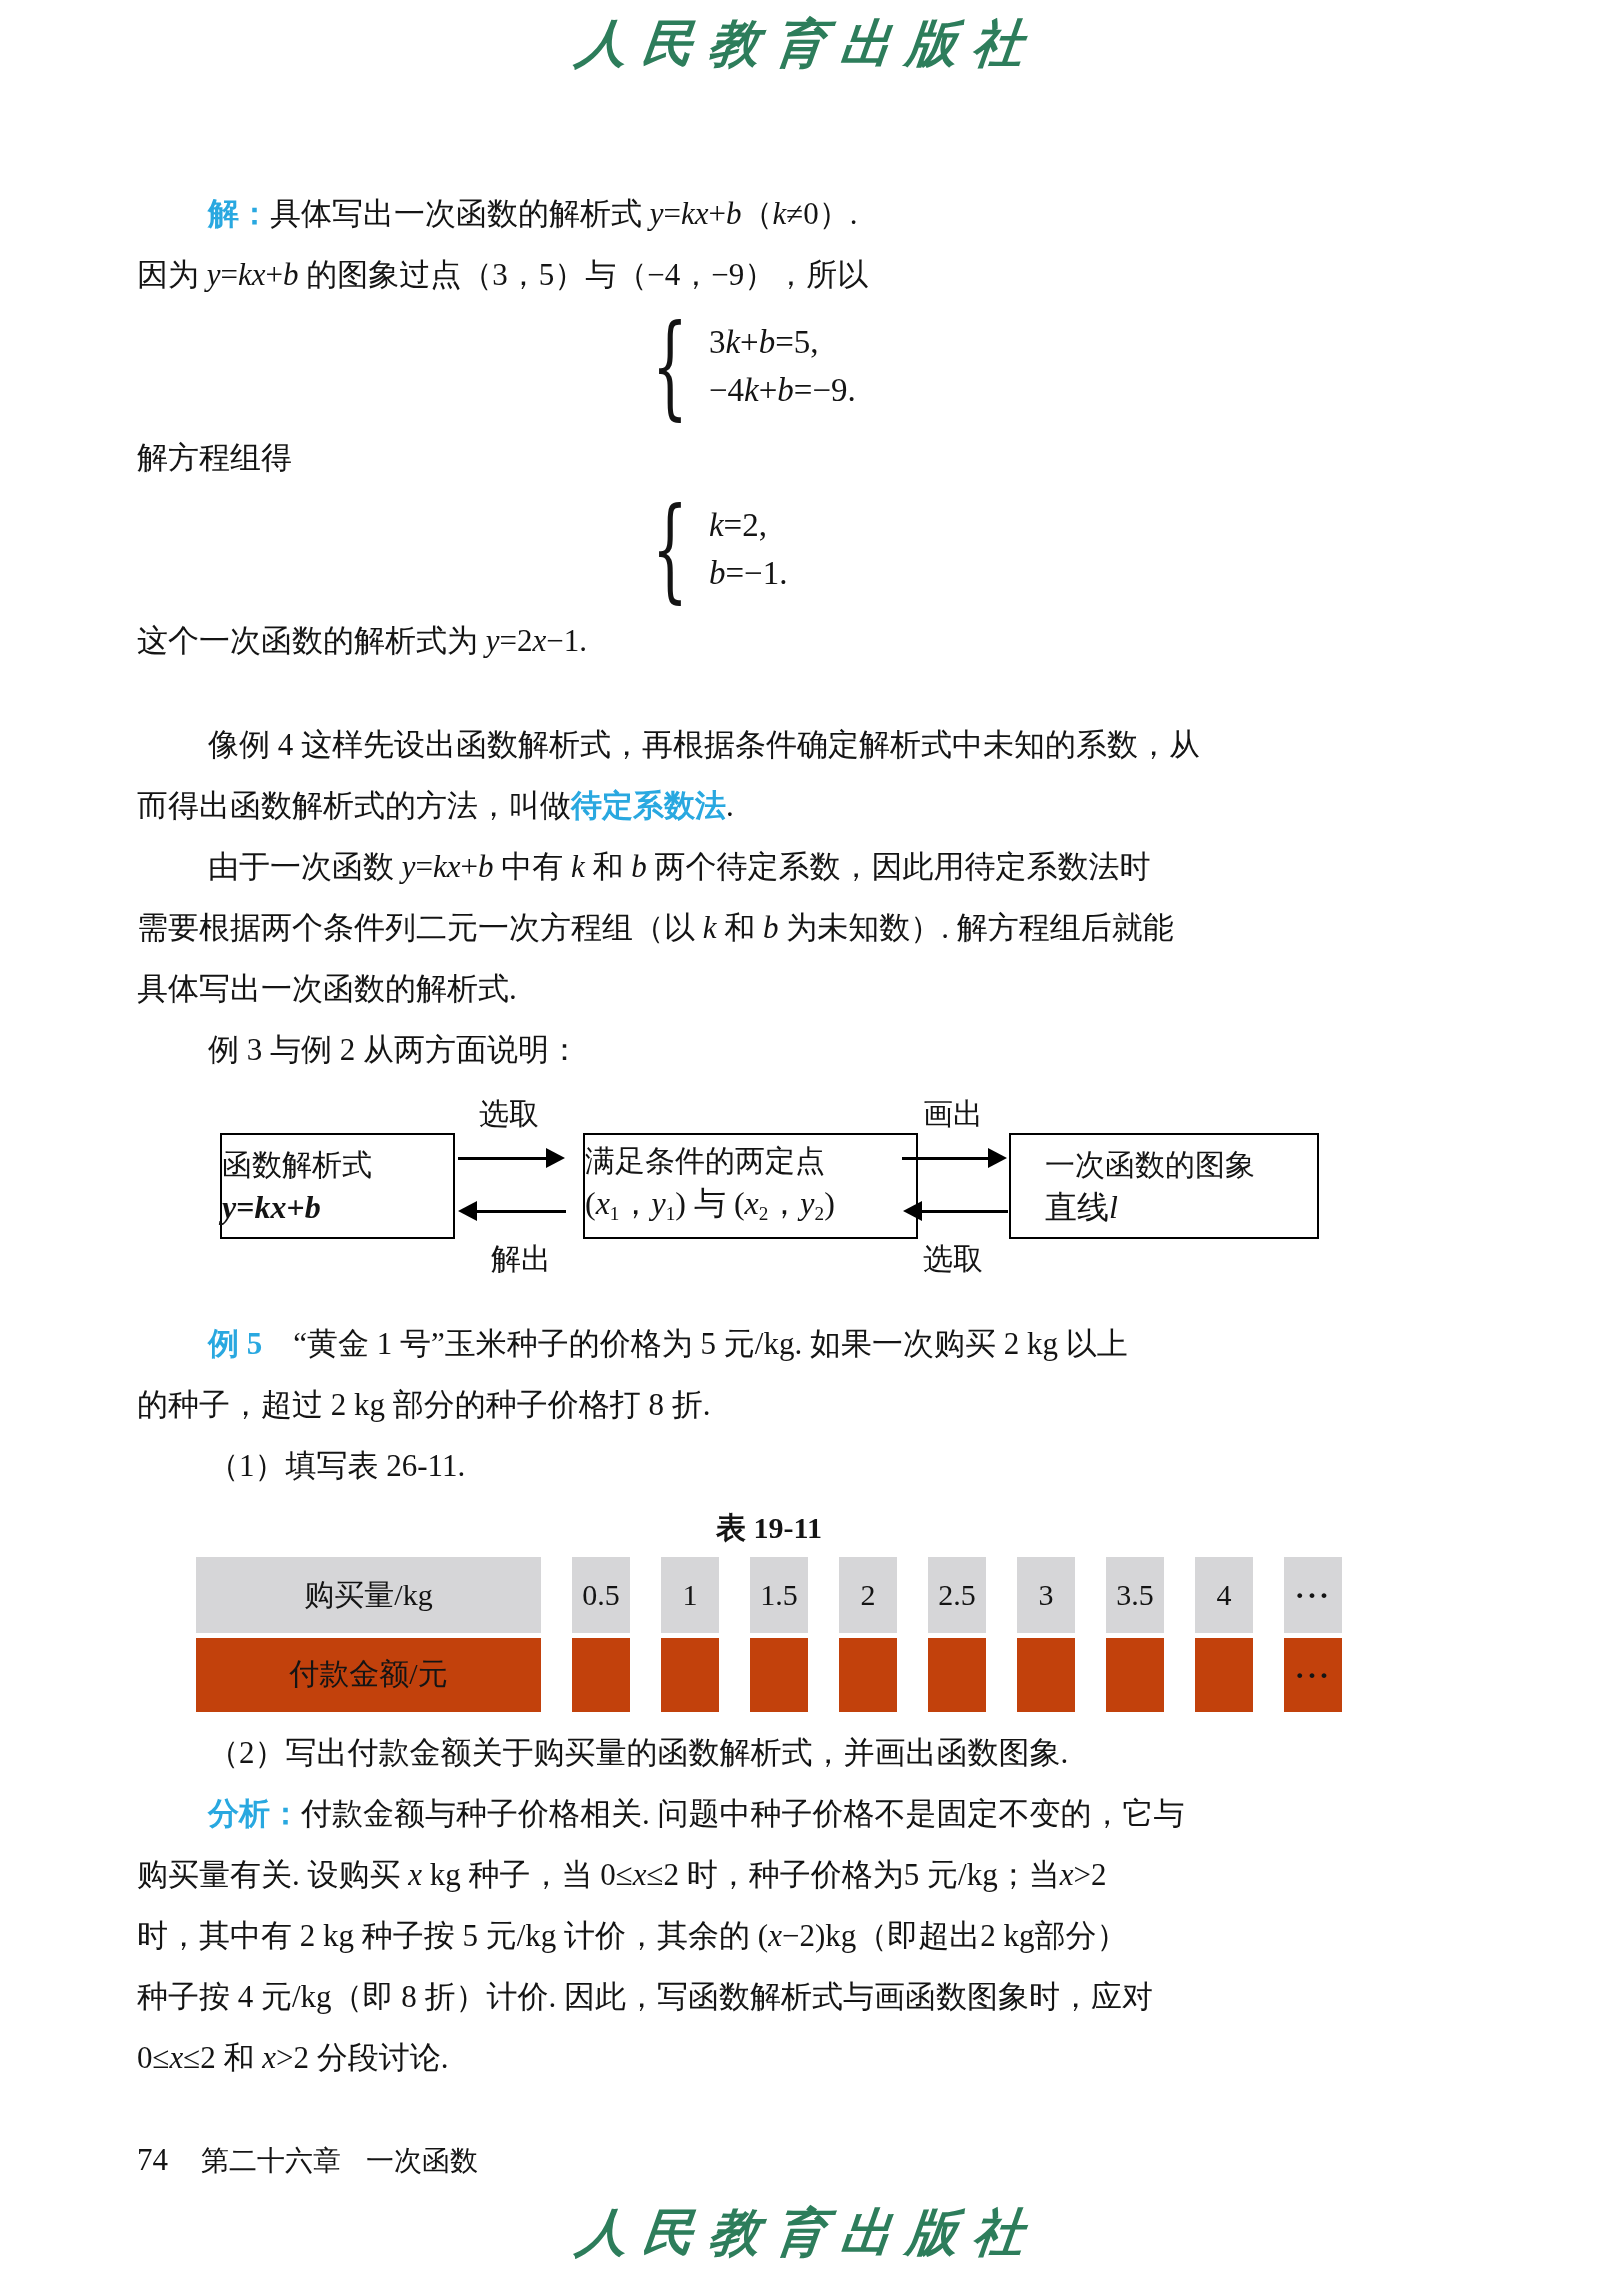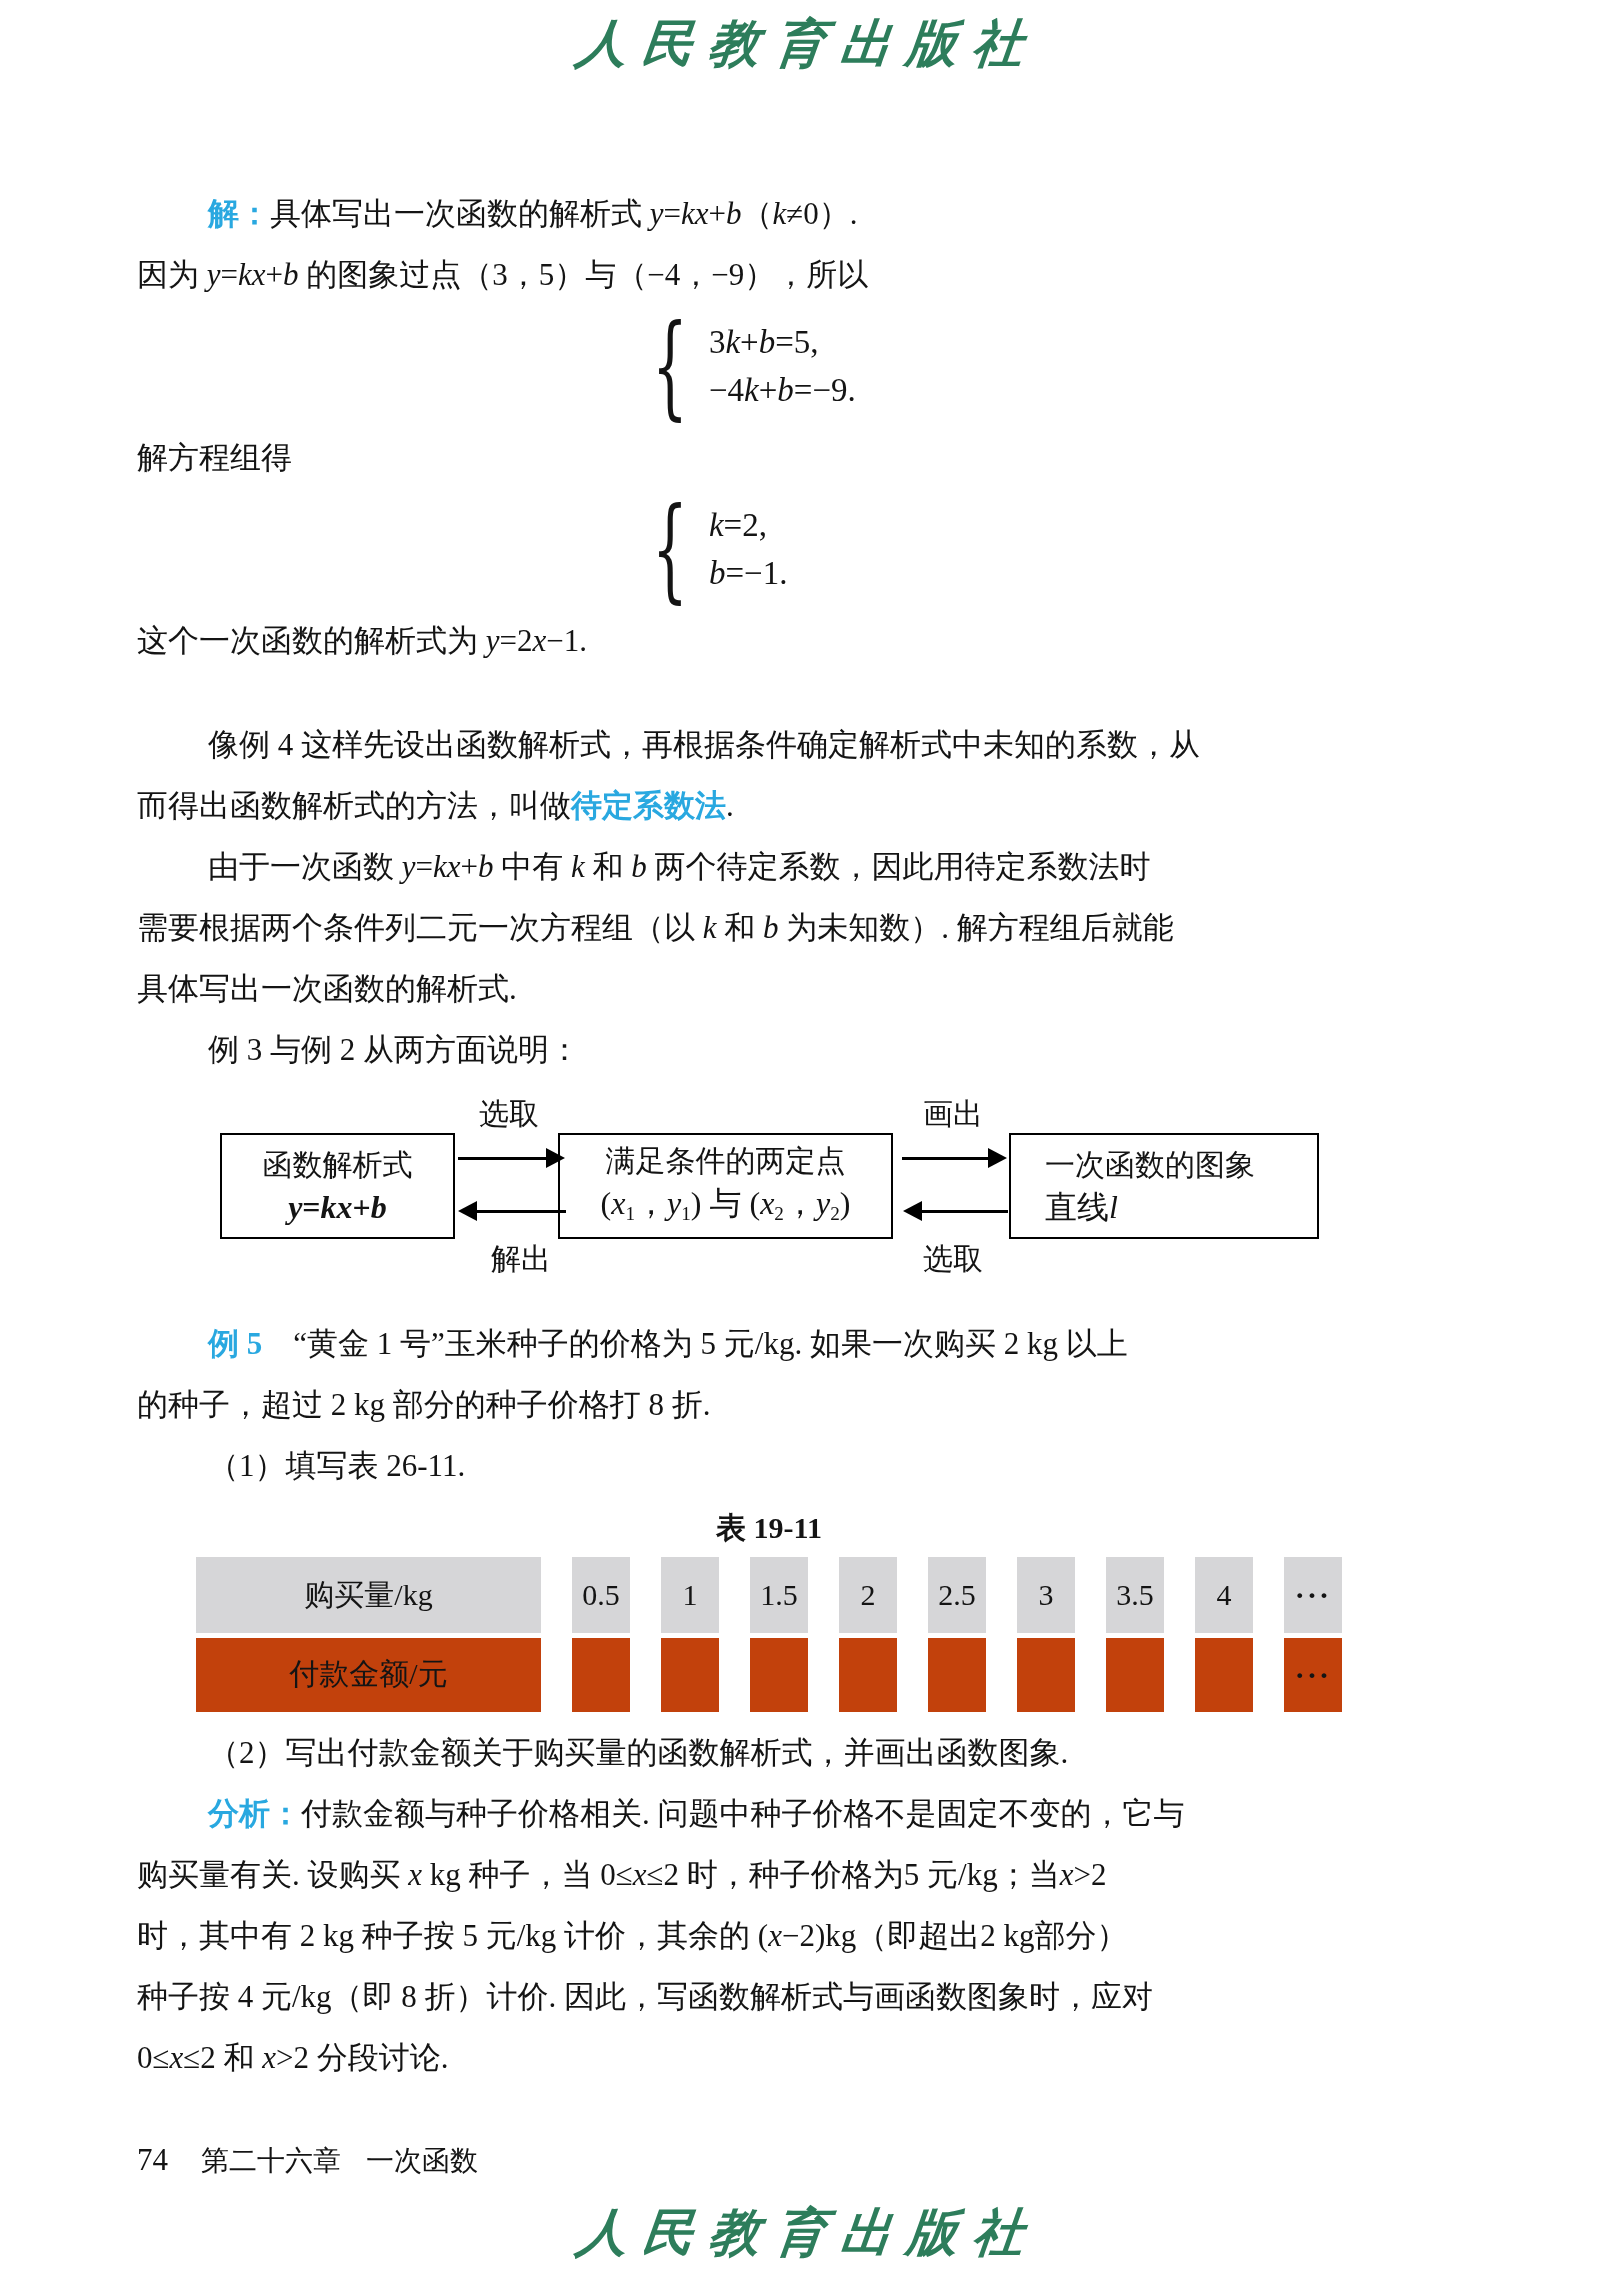--- a/index.html
+++ b/index.html
@@ -32,21 +32,21 @@
     display:inline-block;font-size:113px;line-height:110px;font-weight:400;
     transform:scaleX(0.5);transform-origin:center;margin-right:3px;
     font-family:"DejaVu Serif","Liberation Serif",serif;
   }
   .eqlines{display:flex;flex-direction:column;}
   .eqline{font-size:33px;line-height:48px;white-space:nowrap;}
 
   .diagram{position:relative;height:207px;margin-top:12px;}
   .dbox{
     position:absolute;border:2.2px solid #000;box-sizing:border-box;
-    display:flex;flex-direction:column;justify-content:center;align-items:center;
+    display:flex;flex-direction:column;justify-content:center;align-items:flex-start;
     font-size:30px;line-height:43px;background:#fff;white-space:nowrap;
   }
   .dbox .dline2{font-size:32px;}
   .dbox.leftalign{align-items:flex-start;padding-left:34px;}
   .dlabel{position:absolute;font-size:30px;text-align:center;line-height:34px;}
   .arrow{position:absolute;height:3px;background:#000;}
   .arrow::after{content:"";position:absolute;top:-9px;width:0;height:0;
     border-top:10.4px solid transparent;border-bottom:10.4px solid transparent;}
   .arrow.right::after{right:-19.3px;border-left:19.3px solid #000;}
   .arrow.left::after{left:-19.3px;border-right:19.3px solid #000;}
@@ -108,21 +108,21 @@
     <div class="line ind"><span>由于一次函数 </span><span class="m">y</span><span class="r">=</span><span class="m">kx</span><span class="r">+</span><span class="m">b</span><span> 中有 </span><span class="m">k</span><span> 和 </span><span class="m">b</span><span> 两个待定系数，因此用待定系数法时</span></div>
     <div class="line"><span>需要根据两个条件列二元一次方程组（以 </span><span class="m">k</span><span> 和 </span><span class="m">b</span><span> 为未知数）. 解方程组后就能</span></div>
     <div class="line"><span>具体写出一次函数的解析式.</span></div>
     <div class="line ind"><span>例 3 与例 2 从两方面说明：</span></div>
 
     <div class="diagram">
       <div class="dbox" style="left:83px;top:41px;width:235px;height:106px;">
         <div class="dline">函数解析式</div>
         <div class="dline2"><span class="mb">y</span><span class="rb">=</span><span class="mb">kx</span><span class="rb">+</span><span class="mb">b</span></div>
       </div>
-      <div class="dbox" style="left:421px;top:41px;width:335px;height:106px;">
+      <div class="dbox" style="left:446px;top:41px;width:335px;height:106px;">
         <div class="dline">满足条件的两定点</div>
         <div class="dline2"><span class="r">(</span><span class="m">x</span><span class="r sub">1</span><span>，</span><span class="m">y</span><span class="r sub">1</span><span class="r">) 与 (</span><span class="m">x</span><span class="r sub">2</span><span>，</span><span class="m">y</span><span class="r sub">2</span><span class="r">)</span></div>
       </div>
       <div class="dbox leftalign" style="left:872px;top:41px;width:310px;height:106px;">
         <div class="dline">一次函数的图象</div>
         <div class="dline2"><span>直线</span><span class="m">l</span></div>
       </div>
 
       <div class="arrow right" style="left:321px;top:65px;width:88px;"></div>
       <div class="arrow left" style="left:340px;top:118px;width:89px;"></div>

